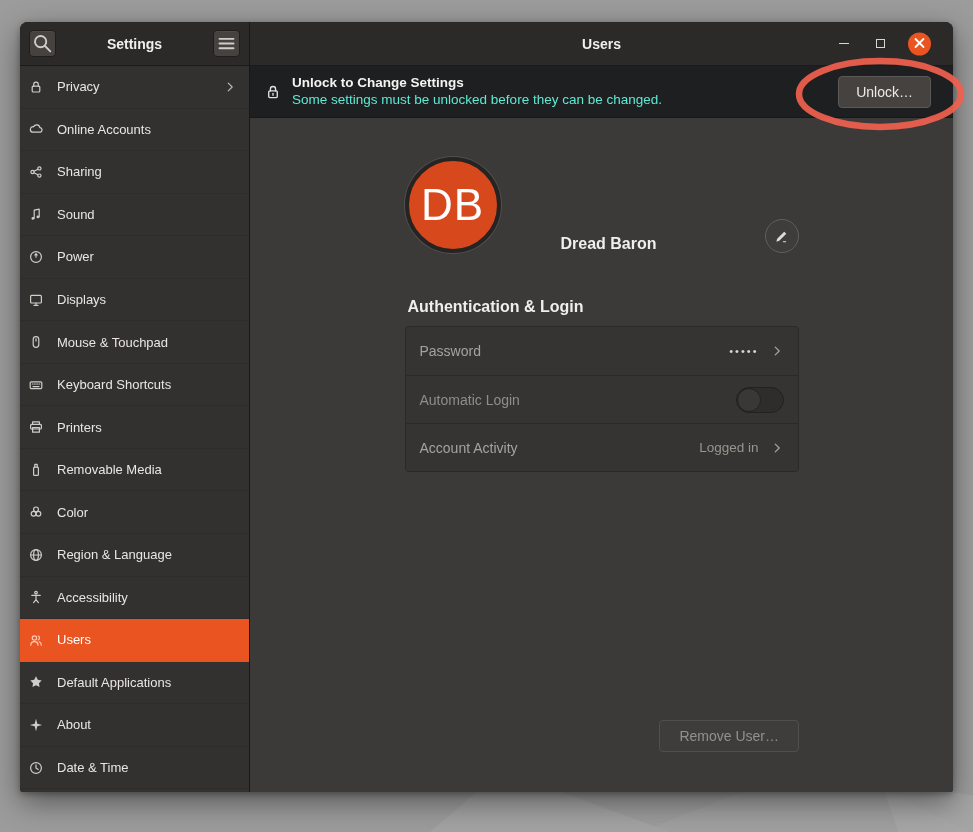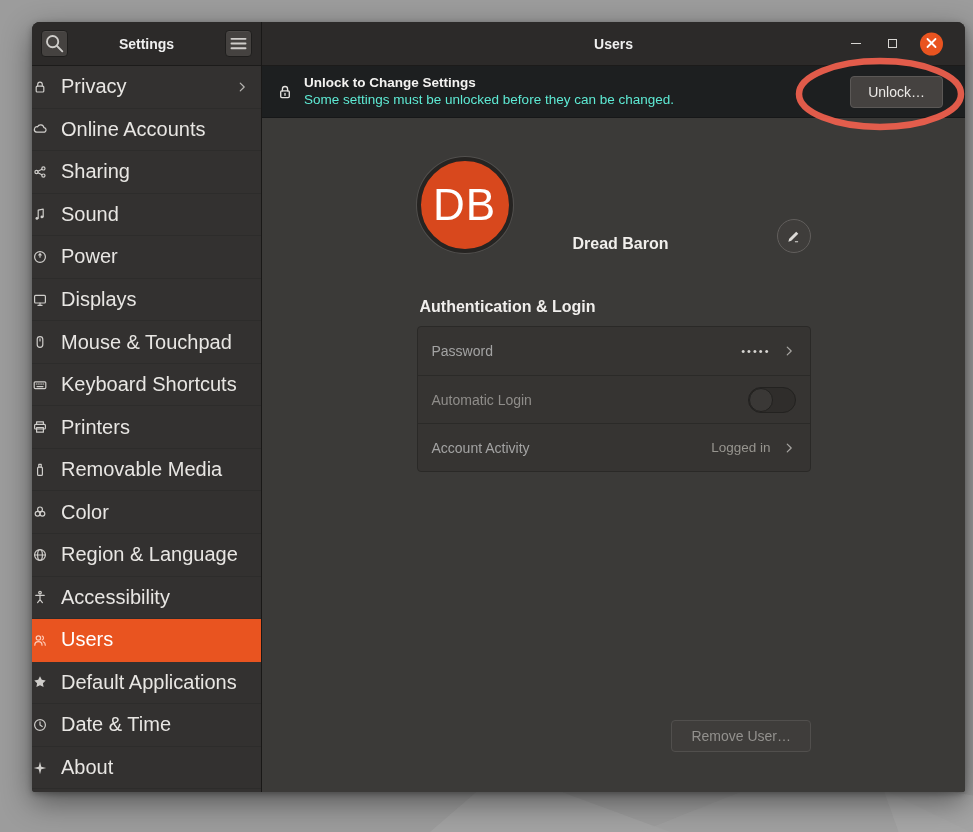--- a/index.html
+++ b/index.html
@@ -15,21 +15,21 @@
     -webkit-font-smoothing:antialiased;
   }
   
   .wp{position:absolute;opacity:.55;}
   .wp1{left:430px;top:770px;width:240px;height:62px;background:#a9a9a9;clip-path:polygon(30% 0,100% 100%,0 100%);}
   .wp2{left:640px;top:760px;width:330px;height:72px;background:#a4a4a4;clip-path:polygon(55% 0,100% 100%,0 100%);}
   .wp3{left:880px;top:780px;width:93px;height:52px;background:#ababab;clip-path:polygon(0 0,100% 30%,100% 100%,20% 100%);}
 
   
   .window{
-    position:absolute;left:32px;top:22px;width:933px;height:770px;
+    position:absolute;left:20px;top:22px;width:933px;height:770px;
     display:flex;border-radius:8px 8px 3px 3px;overflow:hidden;
     box-shadow:0 10px 30px rgba(0,0,0,.45),0 2px 6px rgba(0,0,0,.3);
     background:#3b3a38;
   }
 
   
   .sidebar{width:230px;flex:0 0 230px;background:#333130;border-right:1px solid #191817;display:flex;flex-direction:column;}
   .side-header{
     height:44px;flex:0 0 44px;background:#2c2a29;border-bottom:1px solid #1c1b1a;
     display:flex;align-items:center;padding:0 9px;position:relative;
@@ -38,22 +38,22 @@
     width:27px;height:27px;border-radius:4px;background:#454240;border:1px solid #1f1e1d;
     display:flex;align-items:center;justify-content:center;box-shadow:inset 0 1px 0 rgba(255,255,255,.05);
   }
   .side-title{
     position:absolute;left:0;right:0;text-align:center;
     font-weight:bold;font-size:14px;color:#efefef;pointer-events:none;
   }
   .side-header .hdr-btn:last-child{margin-left:auto;}
   .side-list{flex:1;display:flex;flex-direction:column;}
   .side-item{
-    height:42.55px;display:flex;align-items:center;padding:0 12px 0 0;
-    color:#e8e6e3;font-size:20px;border-bottom:1px solid rgba(0,0,0,.10);justify-content:center;
+    height:42.55px;display:flex;align-items:center;padding:0 12px 0 8px;
+    color:#e8e6e3;font-size:13px;border-bottom:1px solid rgba(0,0,0,.10);justify-content:center;
   }
   .side-item.selected{background:var(--accent);color:#ffffff;border-bottom-color:transparent;}
   .sicon{width:16px;height:16px;margin-right:13px;flex:0 0 16px;display:flex;}
   .icon-svg{width:100%;height:100%;}
   .icon-svg *{stroke:#cfcdca;fill:none;stroke-width:1.2;stroke-linecap:round;stroke-linejoin:round;}
   .icon-svg .f{fill:#cfcdca;stroke:none;}
   .selected .icon-svg *{stroke:#ffccb8;}
   .slabel{flex:1;}
   .schev{width:14px;height:14px;display:flex;}
   .schev svg *{stroke:#b7b5b2;fill:none;stroke-width:1.4;stroke-linecap:round;stroke-linejoin:round;}
@@ -305,33 +305,33 @@
           <span class="sicon">
             <svg class="icon-svg" viewBox="0 0 16 16">
               <path class="f" d="M8 2.2l1.8 3.6 3.9.6-2.8 2.8.7 3.9L8 11.2l-3.6 1.9.7-3.9L2.3 6.4l3.9-.6z"></path>
             </svg>
           </span>
           <span class="slabel">Default Applications</span>
         </div>
         <div class="side-item">
           <span class="sicon">
             <svg class="icon-svg" viewBox="0 0 16 16">
+              <path class="f" d="M8 1.8l1.3 4.9L14.2 8l-4.9 1.3L8 14.2 6.7 9.3 1.8 8l4.9-1.3z"></path>
+            </svg>
+          </span>
+          <span class="slabel">About</span>
+        </div>
+        <div class="side-item">
+          <span class="sicon">
+            <svg class="icon-svg" viewBox="0 0 16 16">
               <circle cx="8" cy="8" r="5.4"></circle>
               <path d="M8 4.8V8l2.2 1.5"></path>
             </svg>
           </span>
           <span class="slabel">Date &amp; Time</span>
-        </div>
-        <div class="side-item">
-          <span class="sicon">
-            <svg class="icon-svg" viewBox="0 0 16 16">
-              <path class="f" d="M8 1.8l1.3 4.9L14.2 8l-4.9 1.3L8 14.2 6.7 9.3 1.8 8l4.9-1.3z"></path>
-            </svg>
-          </span>
-          <span class="slabel">About</span>
         </div>
       </div>
   </div>
 
   <div class="main">
     <div class="main-header">
       <div class="main-title">Users</div>
       <div class="win-btn btn-min">
           <div class="glyph-min"></div>
         </div>

